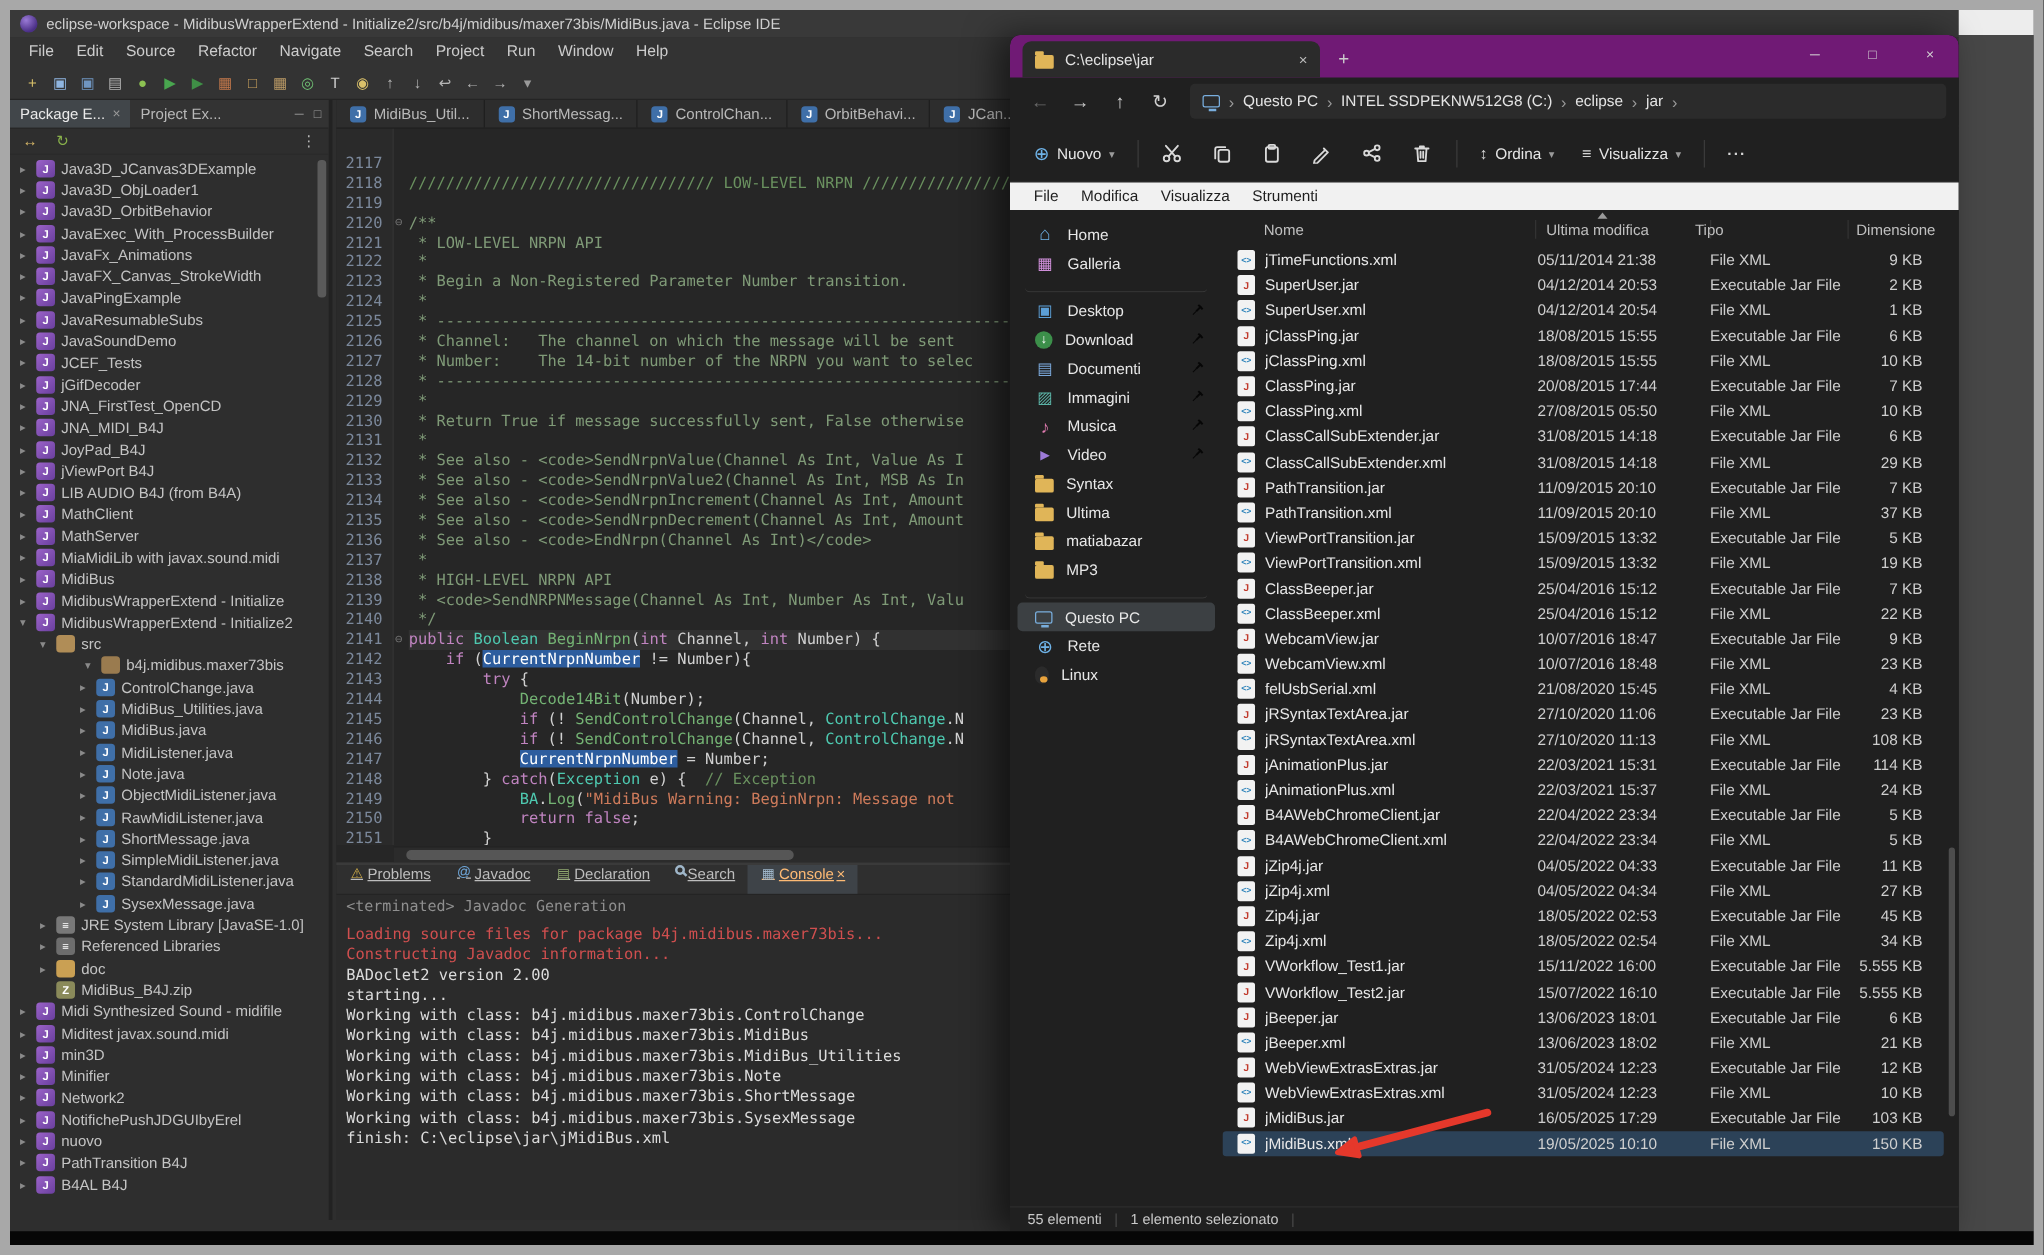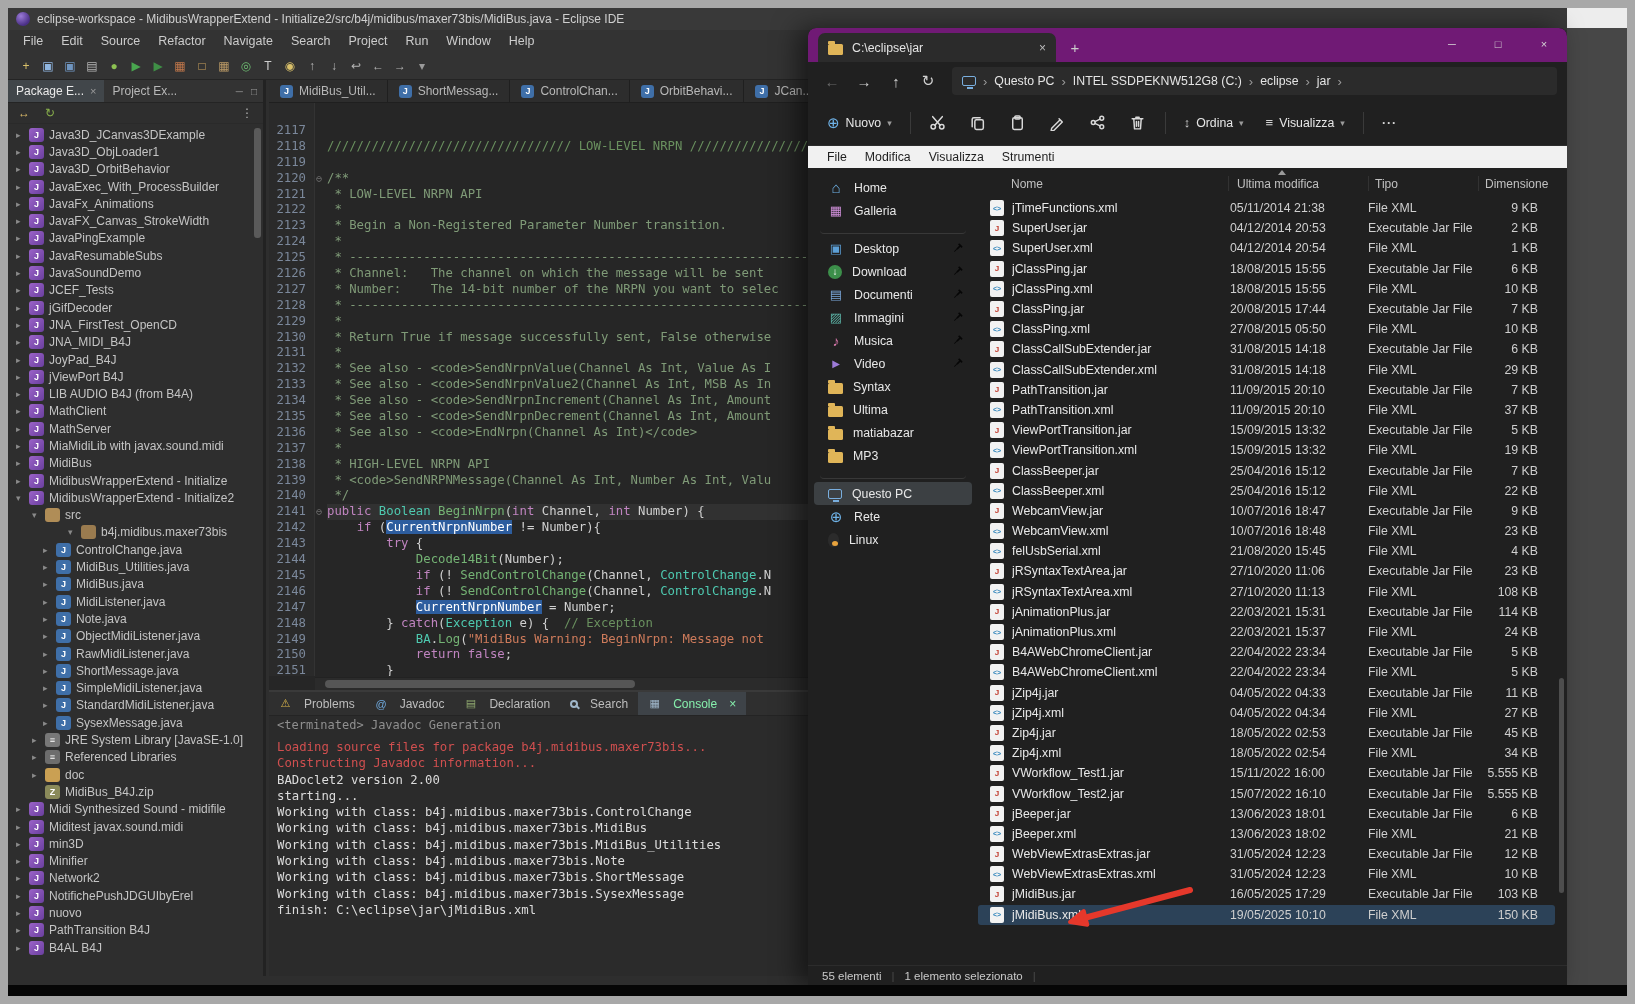--- a/index.html
+++ b/index.html
@@ -21,21 +21,21 @@
   .pkg{position:absolute;left:0;top:72px;width:258px;bottom:20px;background:#2e2e2e;border-right:3px solid #222;overflow:hidden;}
   .pkg-tabs{height:23px;background:#333;display:flex;align-items:center;border-bottom:1px solid #242424;font-size:12px;color:#b8b8b8;}
   .pkg-tab{padding:0 8px;height:100%;display:flex;align-items:center;gap:6px;}
   .pkg-tab.active{background:#41464a;color:#eaeaea;}
   .pkg-tab .x{color:#9a9a9a;font-size:11px;}
   .pkg-winbtns{margin-left:auto;display:flex;gap:8px;padding-right:6px;color:#9a9a9a;font-size:10px;}
   .pkg-toolbar{height:21px;display:flex;align-items:center;padding:0 6px;gap:6px;border-bottom:1px solid #2a2a2a;}
   .pkg-toolbar .tool-ic:last-child{margin-left:auto;}
   .tree{position:absolute;top:46px;bottom:0;left:0;right:10px;overflow:hidden;font-size:12px;color:#c4c4c4;}
   .trow{display:flex;align-items:center;height:17.3px;white-space:nowrap;}
-  .lvl-0{padding-left:8px}.lvl-1{padding-left:24px}.lvl-2{padding-left:60px}.lvl-3{padding-left:35px}
+  .lvl-0{padding-left:8px}.lvl-1{padding-left:24px}.lvl-2{padding-left:60px}.lvl-3{padding-left:56px}
   .arr{width:13px;color:#8a8a8a;font-size:9px;flex:none;}
   .arr-r::before{content:"▸";} .arr-d::before{content:"▾";}
   .tico{width:15px;height:14px;margin-right:5px;border-radius:3px;flex:none;display:flex;align-items:center;justify-content:center;font-size:9px;font-weight:bold;color:#fff;}
   .tic-proj{background:linear-gradient(135deg,#9b63c9,#6a3f9e);} .tic-proj::before{content:"J";}
   .tic-src{background:#b08d57;} .tic-pkg{background:#9a7b4f;}
   .tic-java{background:#3f6fa8;} .tic-java::before{content:"J";}
   .tic-jre{background:#787878;} .tic-jre::before{content:"≡";}
   .tic-lib{background:#6d6d6d;} .tic-lib::before{content:"≡";}
   .tic-folder{background:#caa053;} .tic-zip{background:#8a8a5a;} .tic-zip::before{content:"Z";}
   .tree-scroll{position:absolute;right:2px;top:48px;width:7px;height:110px;background:#5a5a5a;border-radius:3px;z-index:2;}
@@ -55,22 +55,22 @@
   .cur .ct{background:#313131;}
   .pl{color:#d0d0d0}.kw{color:#c084c0}.type{color:#4ec9b0}.method{color:#74b374}
   .doc{color:#7f9a77}.com{color:#6a915f}.str{color:#ce7b5b}
   .hl{background:#2d5d9e;color:#fff;}
   .ed-hscroll{position:absolute;left:46px;right:0;bottom:0;height:13px;background:#2b2b2b;border-top:1px solid #222;}
   .ed-hthumb{position:absolute;left:10px;width:310px;top:2px;bottom:2px;background:#565656;border-radius:5px;}
 
   
   .bot{position:absolute;left:261px;top:682px;right:0;bottom:20px;background:#2b2b2b;border-top:2px solid #3a3a3a;overflow:hidden;}
   .bot-tabs{display:flex;align-items:center;height:24px;background:#2f2f2f;border-bottom:1px solid #242424;font-size:12px;color:#bdbdbd;}
-  .bot-tab{display:flex;align-items:center;gap:12px;padding:0 10px;height:100%;}
-  .bot-tab.active{background:#3e4348;color:#86efac;}
+  .bot-tab{display:flex;gap:2px;padding:0 10px;height:100%;text-decoration:underline;}
+  .bot-tab.active{background:#3e4348;color:#fdba74;}
   .bticon{width:13px;text-align:center;font-size:11px;}
   .bt-problems::before{content:"⚠";color:#d9b44a;} .bt-javadoc::before{content:"@";color:#6fa8dc;}
   .bt-declaration::before{content:"▤";color:#8fa86f;} .bt-console::before{content:"▦";color:#9fb6c9;}
   .srch{width:8px;height:8px;border:2px solid #9fb6c9;border-radius:50%;position:relative;display:inline-block;}
   .srch::after{content:"";position:absolute;width:5px;height:2px;background:#9fb6c9;transform:rotate(45deg);right:-4px;bottom:-2px;}
   .con-head{height:17px;font-family:"DejaVu Sans Mono",monospace;font-size:12px;color:#8f8f8f;padding-left:8px;display:flex;align-items:center;}
   .con-out{padding:6px 0 0 8px;font-family:"DejaVu Sans Mono",monospace;font-size:12.3px;line-height:16.3px;white-space:pre;}
   .cline.err{color:#d04f4f;} .cline.out{color:#dcdcdc;}
 
   
@@ -791,21 +791,21 @@
         </div>
       </div>
 
     <div class="exp-list">
       <div class="list-head">
         <span class="sort-caret"></span>
         <span class="lh-label" style="left:33px">Nome</span>
         <span class="lh-sep" style="left:250px"></span>
         <span class="lh-label" style="left:259px">Ultima modifica</span>
         <span class="lh-sep" style="left:390px"></span>
-        <span class="lh-label" style="left:397px">Tipo</span>
+        <span class="lh-label" style="left:378px">Tipo</span>
         <span class="lh-sep" style="left:500px"></span>
         <span class="lh-label" style="left:507px;width:60px;text-align:right">Dimensione</span>
       </div>
       <div class="rows">
 
       <div class="frow">
             <span class="fic fic-xml"></span>
             <span class="fname">jTimeFunctions.xml</span>
             <span class="fdate">05/11/2014 21:38</span>
             <span class="ftype">File XML</span>

